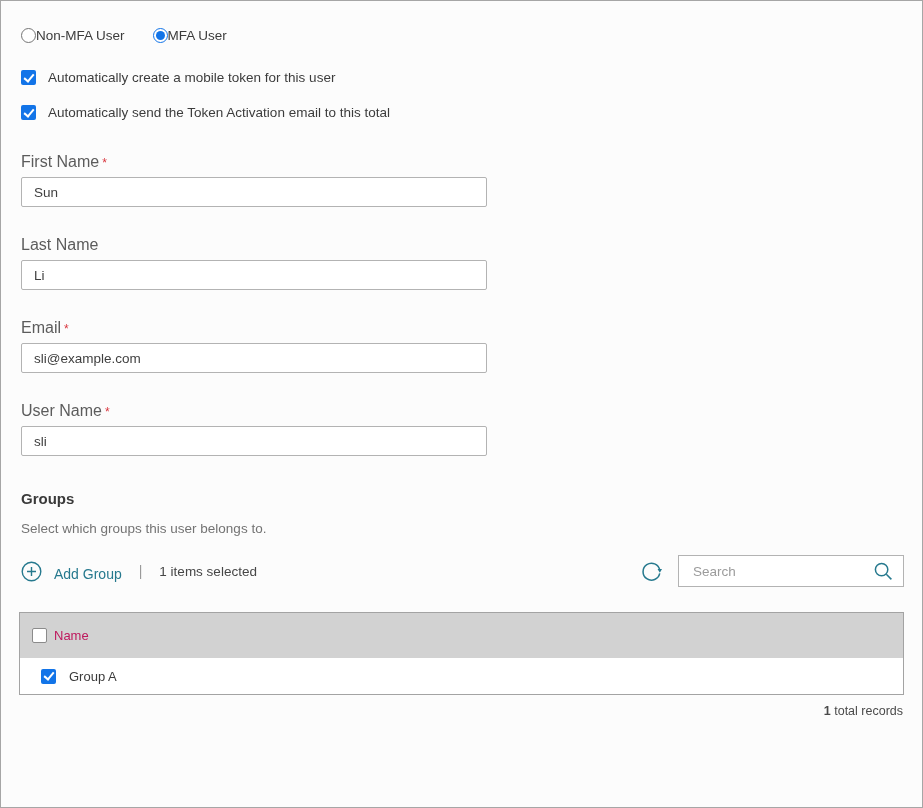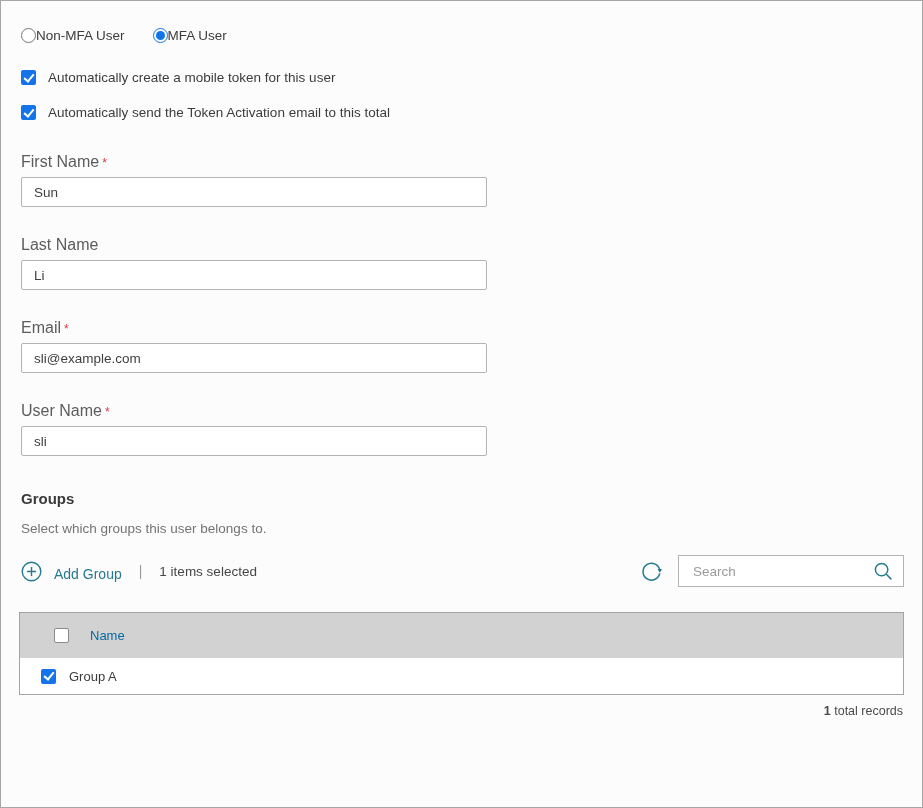--- a/index.html
+++ b/index.html
@@ -73,22 +73,22 @@
     display:flex; align-items:center; padding:0 10px 0 14px;
   }
   .search-input { border:none; outline:none; flex:1; min-width:0; font-size:13.5px; color:#444; background:transparent; font-family:inherit; }
   .search-input::placeholder { color:#9b9b9b; }
   .search-btn { background:none; border:none; padding:0 0 0 6px; cursor:pointer; display:flex; align-items:center; }
 
   
   .group-table { margin-top:25px; border:1px solid #a3a3a3; background:#fff; }
   .table-header-row {
     height:45px; background:#d2d2d2;
-    display:flex; align-items:center; gap:21px; padding-left:34px;
-    font-size:13px; color:#0369a1;
+    display:flex; align-items:center; gap:7px; padding-left:12px;
+    font-size:13px; color:#be185d;
   }
   .table-row {
     height:36px; background:#fff;
     display:flex; align-items:center; gap:13px; padding-left:21px;
     font-size:13px; color:#3b3b3b; cursor:pointer;
   }
   .table-footer { margin-top:9px; text-align:right; font-size:12.5px; color:#4a4a4a; padding-right:1px; }
   .total-count { font-weight:bold; }
   .icon-svg { display:block; }
 </style>

